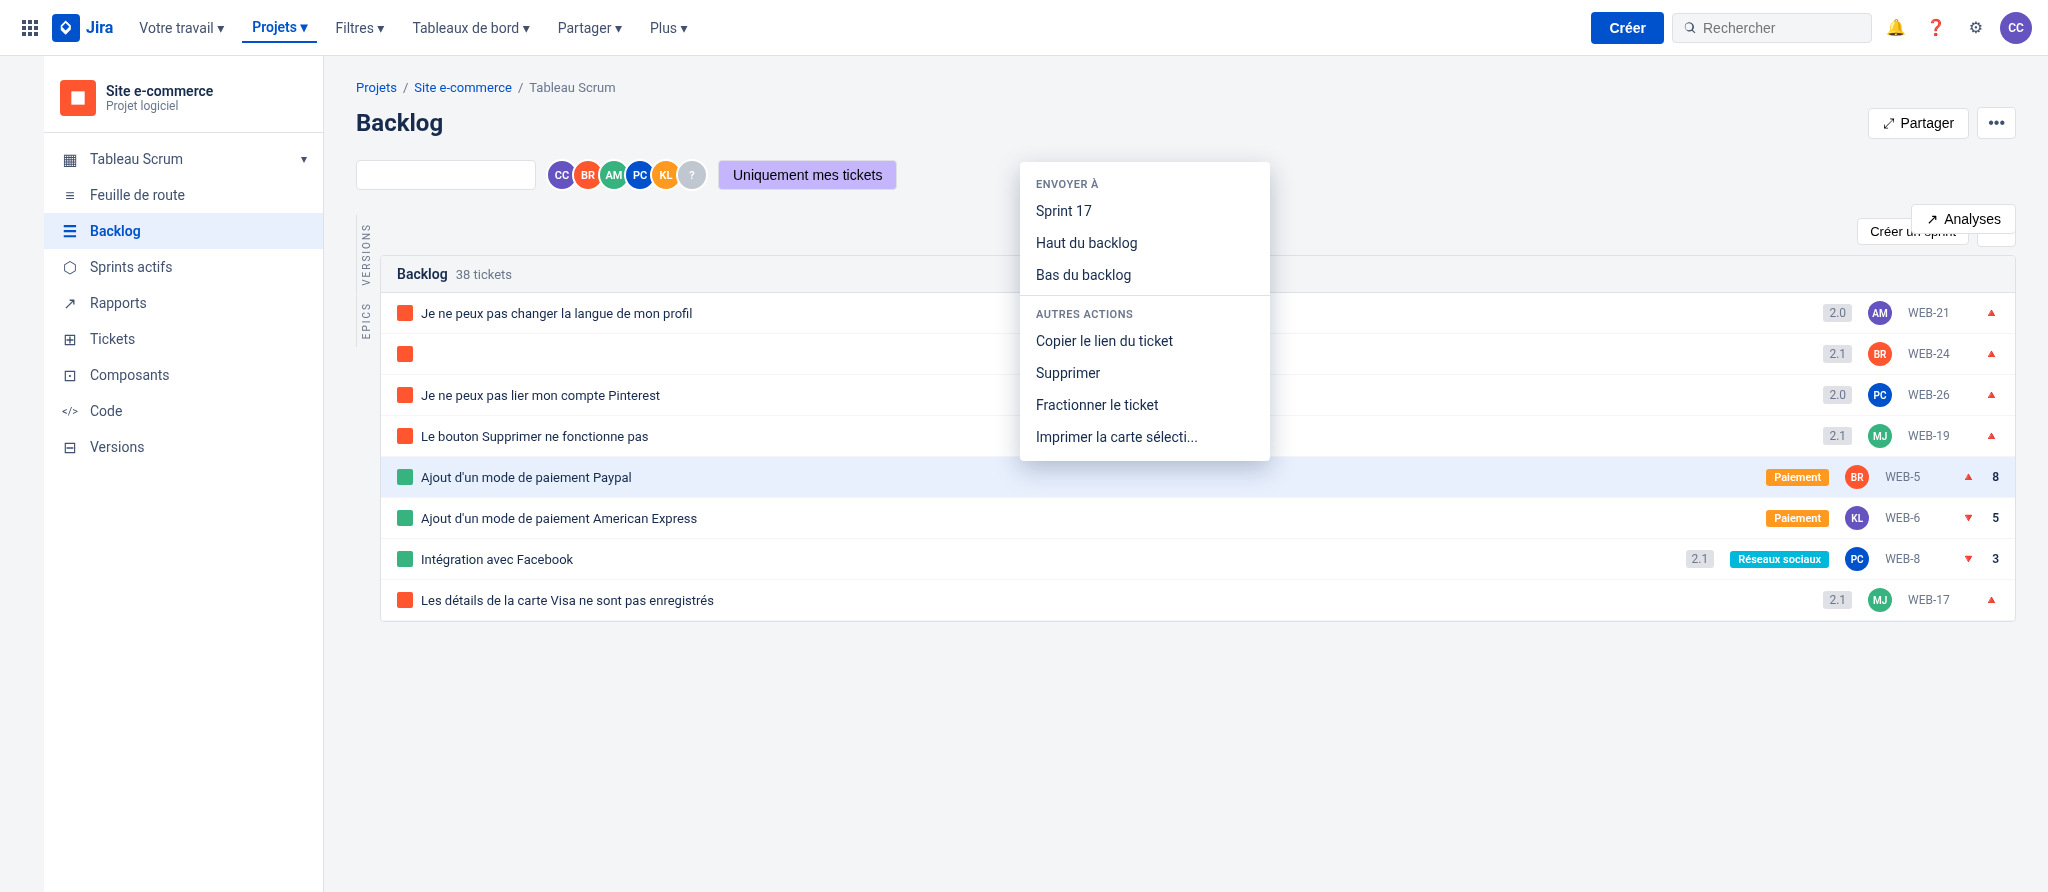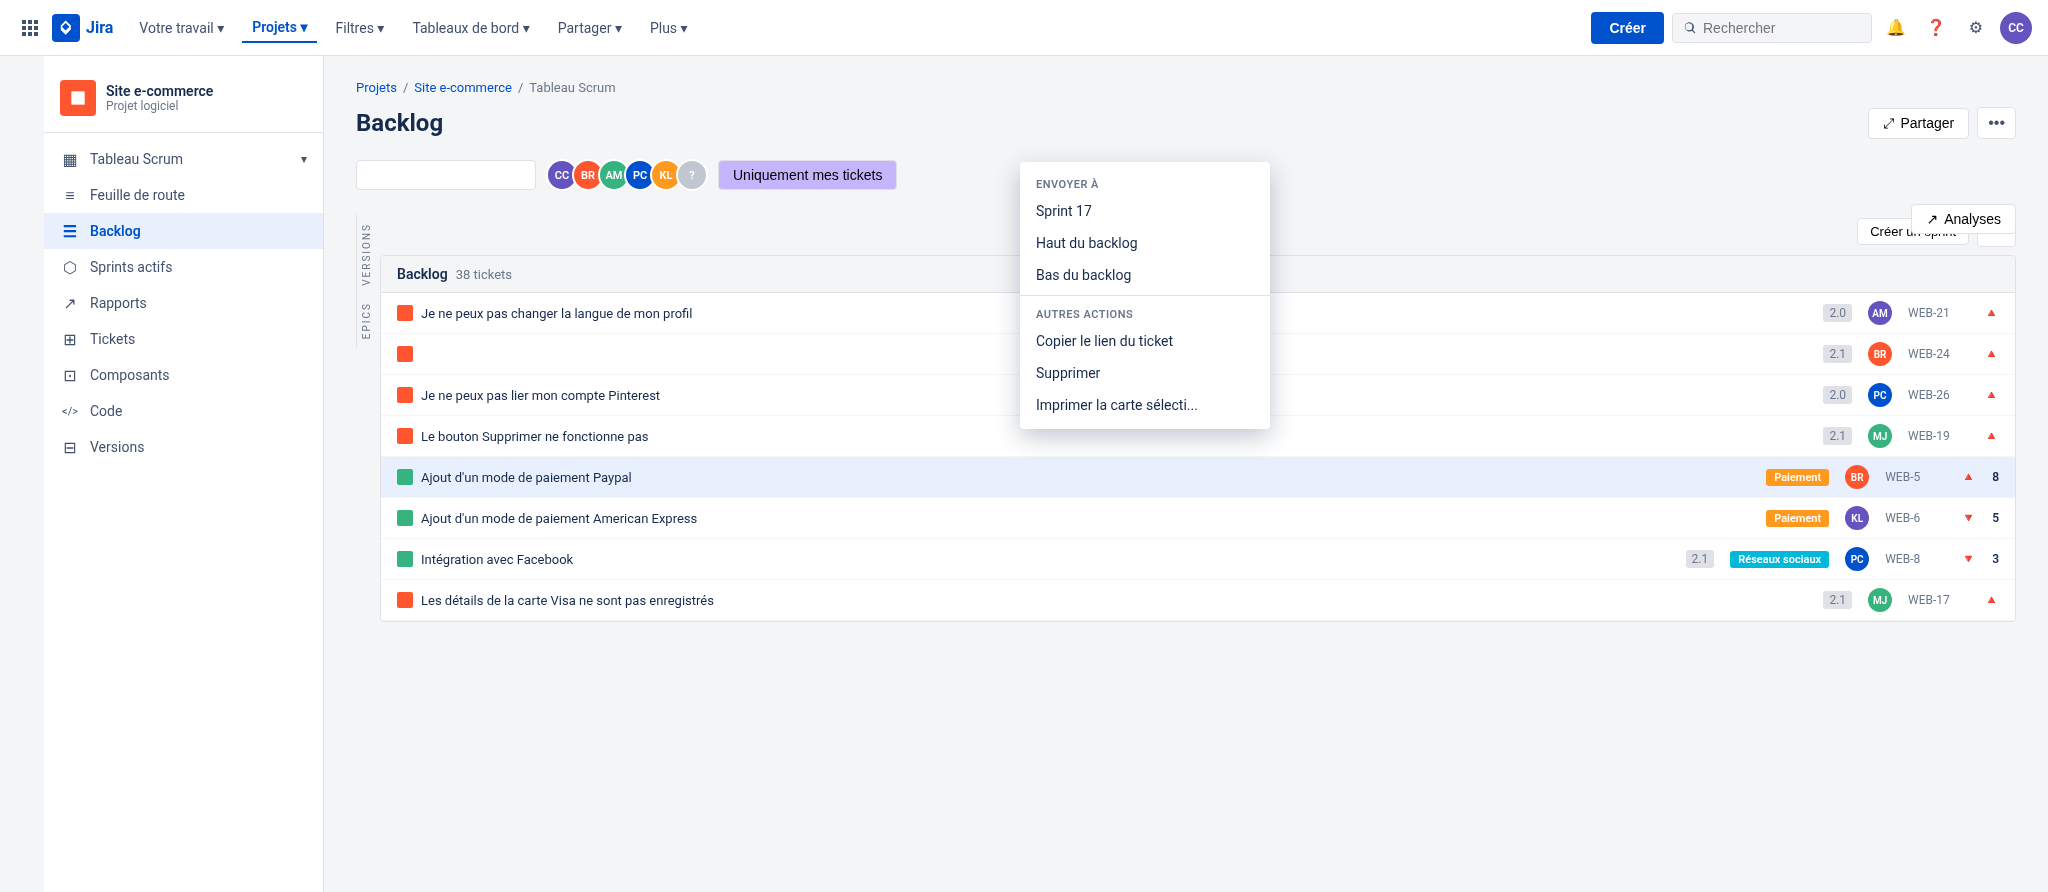--- a/index.html
+++ b/index.html
@@ -357,14 +357,15 @@
 
 <div class="context-menu">
   <div class="ctx-section-label">Envoyer à</div>
   <div class="ctx-item">Sprint 17</div>
   <div class="ctx-item">Haut du backlog</div>
   <div class="ctx-item">Bas du backlog</div>
   <div class="ctx-divider"></div>
   <div class="ctx-section-label">Autres actions</div>
   <div class="ctx-item">Copier le lien du ticket</div>
   <div class="ctx-item">Supprimer</div>
+  <div class="ctx-item">Fractionner le ticket</div>
   <div class="ctx-item">Imprimer la carte sélecti...</div>
 </div>
 
 </body></html>

